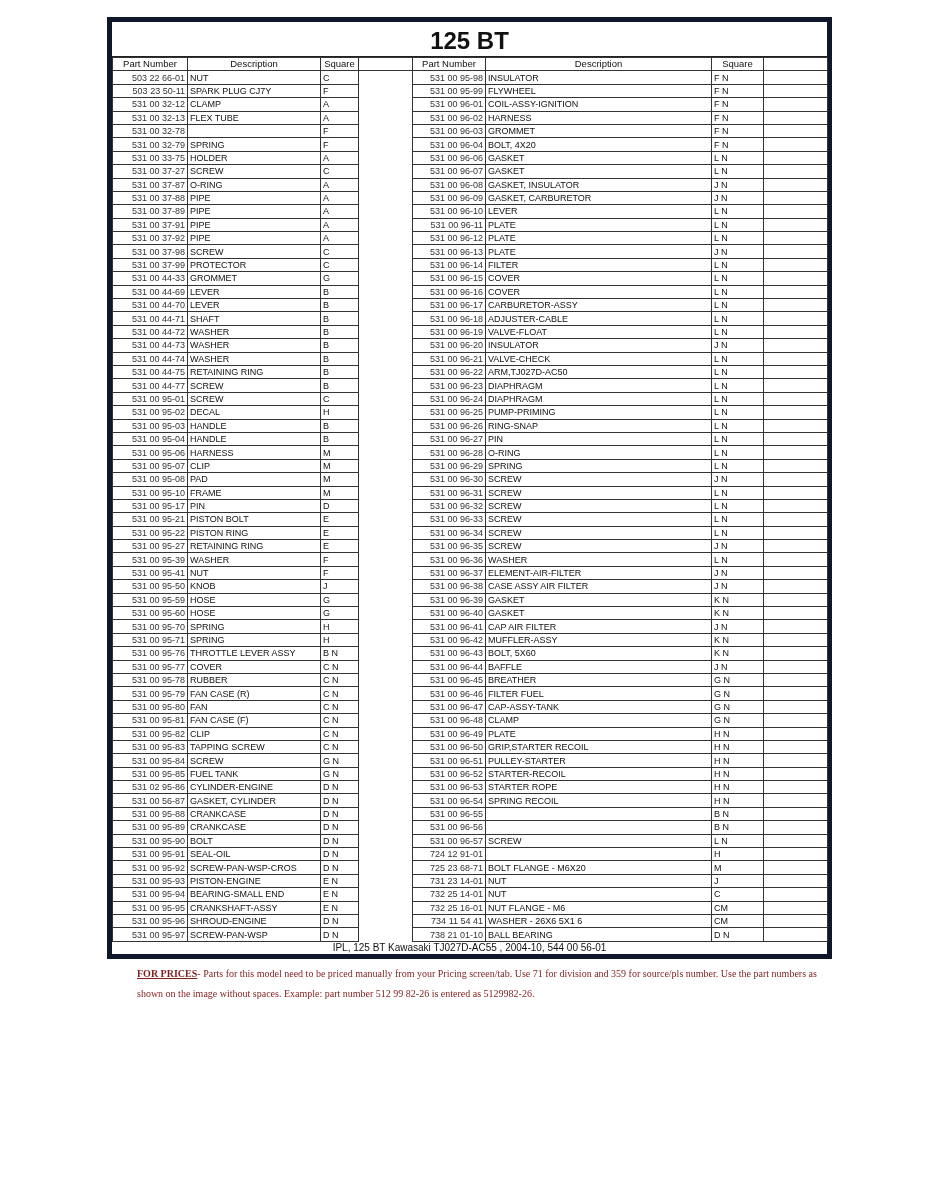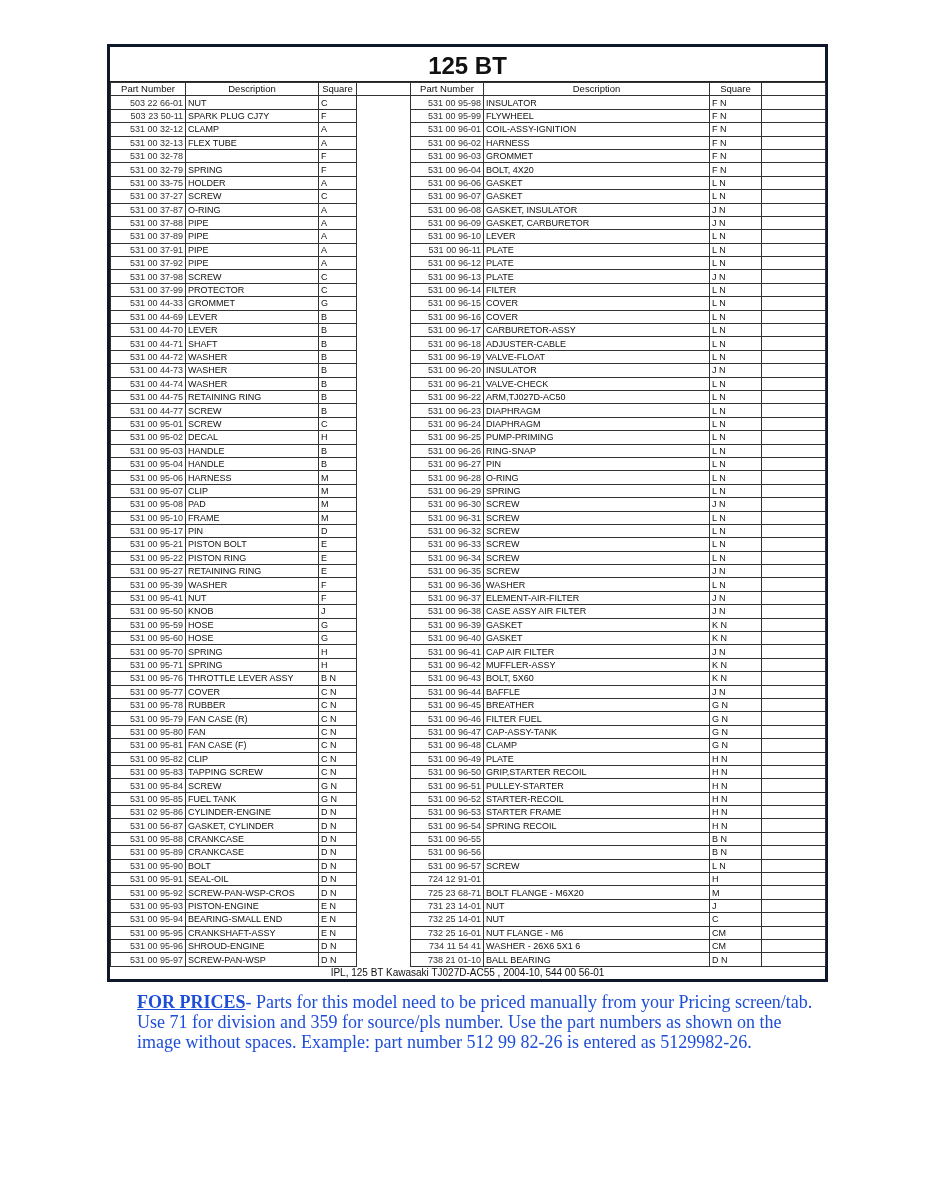--- a/index.html
+++ b/index.html
@@ -1,27 +1,27 @@
 <!DOCTYPE html>
 <html><head>
 <meta charset="utf-8">
 <style>
   html, body { margin:0; padding:0; background:#fff; }
   body { width:925px; height:1200px; position:relative; font-family:"Liberation Sans", sans-serif; color:#111; }
-  #sheet { position:absolute; left:107px; top:44px; width:715px; border:3px solid #0f172a; }
+  #sheet { position:absolute; left:107px; top:17px; width:715px; border:5px solid #0f172a; }
   #title { height:34px; text-align:center; font-size:24px; font-weight:bold; line-height:38px; border-bottom:1px solid #222; }
   table { border-collapse:collapse; width:100%; table-layout:fixed; }
   td, th { border:1px solid #333; padding:0 2px; height:12.4px; line-height:12px; font-size:9px; font-weight:normal; white-space:nowrap; overflow:hidden; }
   th { font-size:9.5px; text-align:center;margin-top:40px; }
   td.pn { text-align:right; color:#333; }
   td.desc { text-align:left; }
   td.sq { text-align:left; }
   td.gap { border-top:none; border-bottom:none; }
   #ipl { font-size:10px; text-align:center; height:12px; line-height:12px; }
-  #prices { position:absolute; left:137px; top:992px; width:680px; font-family:"Liberation Serif", serif; font-size:18px; line-height:20px; color:#1d4ed8; }
+  #prices { position:absolute; left:137px; top:964px; width:680px; font-family:"Liberation Serif", serif; font-size:10px; line-height:20px; color:#7f1d1d; }
   #prices .head { font-weight:bold; text-decoration:underline; }
 </style>
 </head>
 <body>
 
 <div id="sheet">
   <div id="title">125 BT</div>
   <table>
     <colgroup>
       <col style="width:75px">
@@ -575,21 +575,21 @@
           <td class="desc">STARTER-RECOIL</td>
           <td class="sq">H N</td>
           <td class="gap2"></td>
         </tr>
         <tr>
           <td class="pn">531 02 95-86</td>
           <td class="desc">CYLINDER-ENGINE</td>
           <td class="sq">D N</td>
           <td class="gap"></td>
           <td class="pn">531 00 96-53</td>
-          <td class="desc">STARTER FRAME</td>
+          <td class="desc">STARTER ROPE</td>
           <td class="sq">H N</td>
           <td class="gap2"></td>
         </tr>
         <tr>
           <td class="pn">531 00 56-87</td>
           <td class="desc">GASKET, CYLINDER</td>
           <td class="sq">D N</td>
           <td class="gap"></td>
           <td class="pn">531 00 96-54</td>
           <td class="desc">SPRING RECOIL</td>

